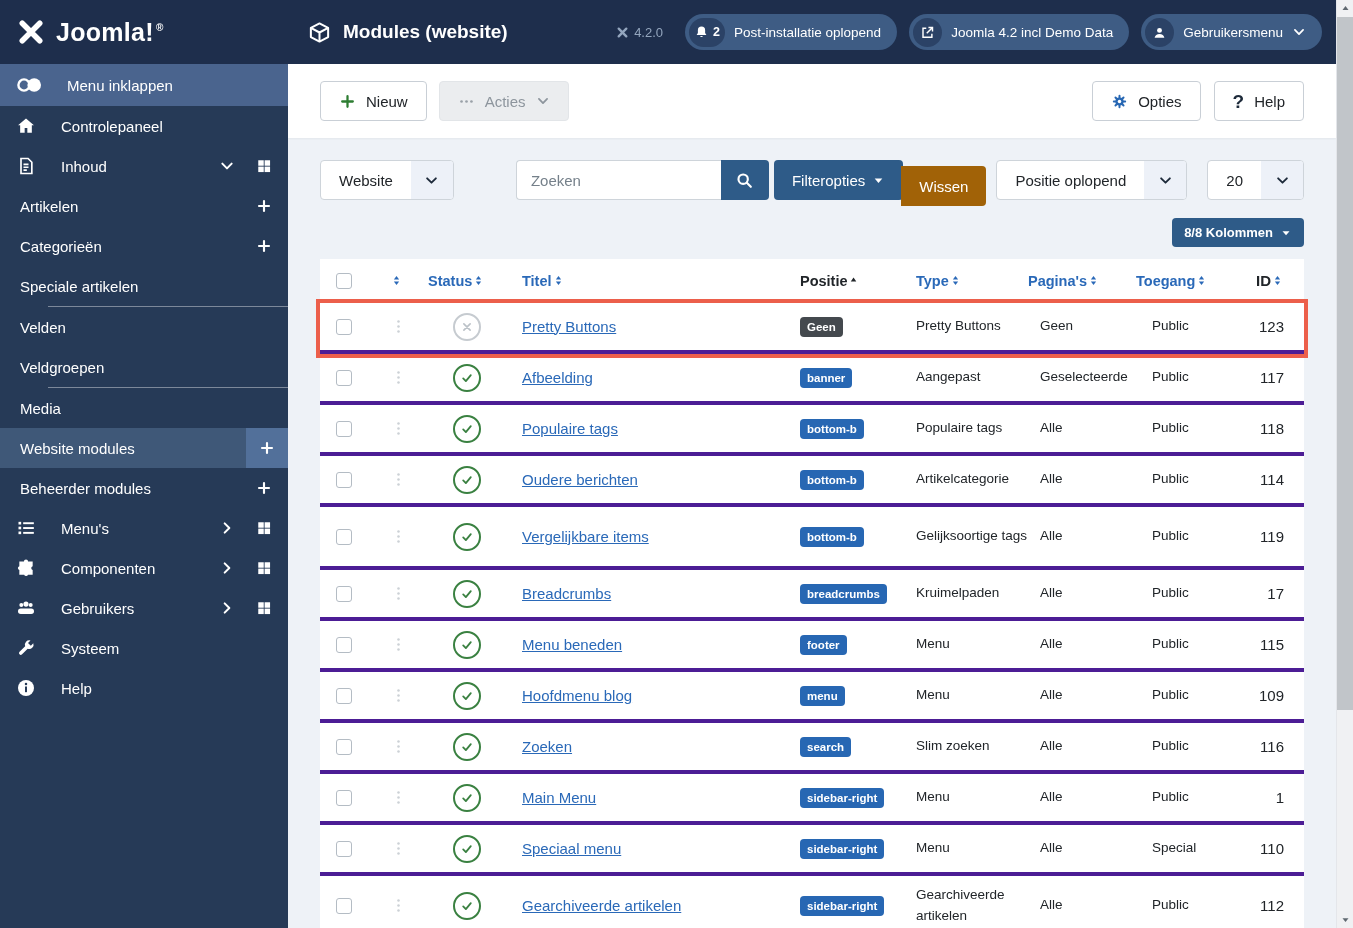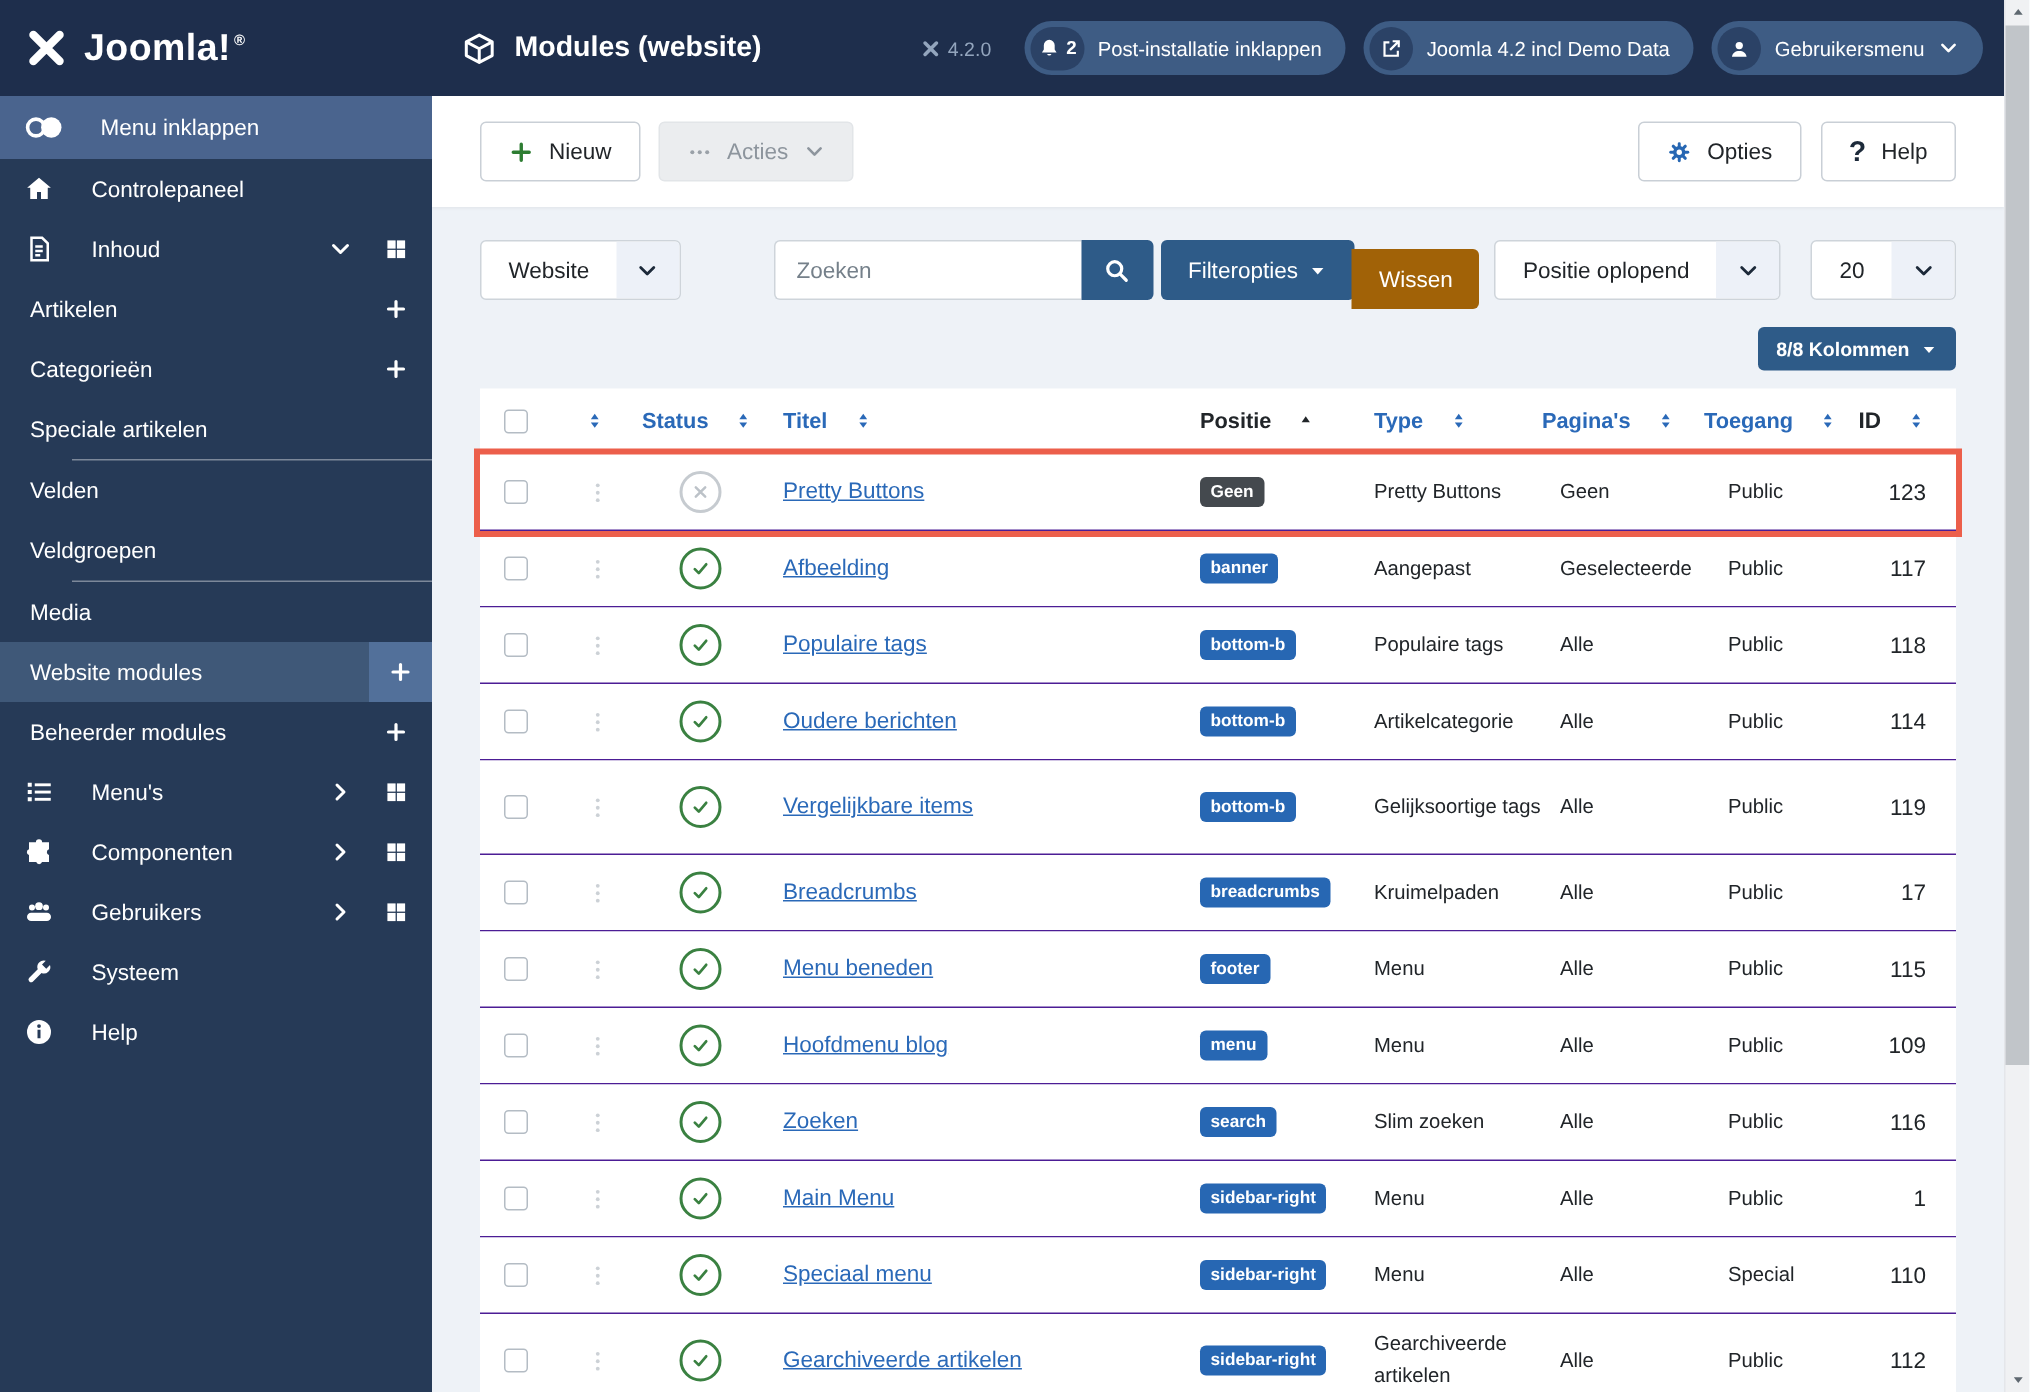--- a/index.html
+++ b/index.html
@@ -70,23 +70,23 @@
   .sort-select { margin-left:auto; }
   .limit-select { margin-left:20px; }
   .columns-row { display:flex; justify-content:flex-end; margin:12px 0; }
   .btn-columns { height:29px; background:#2e5b88; border:none; border-radius:4px; color:#fff; font-size:13px; font-weight:bold; padding:0 12px; display:flex; align-items:center; gap:7px; cursor:pointer; font-family:inherit; }
   .btn-columns .caret { width:12px; height:12px; display:flex; }
 
   
   .table { background:#fff; }
   .thead, .trow { display:grid; grid-template-columns:48px 44px 78px 1fr 130px 112px 108px 96px 56px; align-items:center; padding:0 16px; }
   .thead { height:44px; border-bottom:1px solid #dfe3e7; }
-  .trow { min-height:51px; border-bottom:1px solid #4c1d95; background:#fff; }
+  .trow { min-height:51px; border-bottom:4px solid #4c1d95; background:#fff; }
   .trow.highlighted { box-shadow:0 0 0 4px #ec5f4b; position:relative; z-index:2; }
-  .th { color:#2a69b8; font-weight:bold; font-size:14.5px; display:flex; align-items:center; gap:17px; cursor:pointer; }
+  .th { color:#2a69b8; font-weight:bold; font-size:14.5px; display:flex; align-items:center; gap:0; cursor:pointer; }
   .th .sort-ic { width:13px; height:13px; display:flex; color:#2a69b8; }
   .th.dark { color:#212529; }
   .th.dark .sort-ic { color:#212529; width:11px; height:11px; }
   .c-check { display:flex; }
   .cbox { appearance:none; width:16px; height:16px; border:1px solid #b4bcc4; border-radius:3px; background:#fff; cursor:pointer; margin:0; }
   .c-drag { display:flex; justify-content:flex-start; padding-left:6px; }
   .drag-ic { width:17px; height:17px; display:flex; color:#ccd1d6; cursor:grab; }
   .c-status { display:flex; justify-content:center; }
   .status-btn { width:28px; height:28px; border-radius:50%; border:2px solid #3a8141; background:#fff; color:#3a8141; display:flex; align-items:center; justify-content:center; cursor:pointer; padding:0; }
   .status-btn .bic { width:16px; height:16px; display:flex; }
@@ -362,21 +362,21 @@
             <button class="pill">
     <span class="pill-ic">
       <span class="mini">
                   <svg viewBox="0 0 24 24" fill="currentColor">
                     <path d="M12 2.5a5.8 5.8 0 0 0-5.8 5.8v4.5L4.2 16h15.6l-2-3.2V8.3A5.8 5.8 0 0 0 12 2.5z"></path>
                     <path d="M9.7 17.5a2.4 2.4 0 0 0 4.6 0z"></path>
                   </svg>
                 </span>
       <span class="pill-badge">2</span>
     </span>
-    <span class="pill-label">Post-installatie inklappen</span>
+    <span class="pill-label">Post-installatie oplopend</span>
 
   </button>
             <button class="pill">
     <span class="pill-ic">
       <span class="mini">
                   <svg viewBox="0 0 24 24" fill="none" stroke="currentColor" stroke-width="2.3">
                     <path d="M10 5.2H4.8V19.5H19V14"></path>
                     <path d="M13.5 4H20v6.5M19.6 4.4l-8.8 8.8"></path>
                   </svg>
                 </span>

